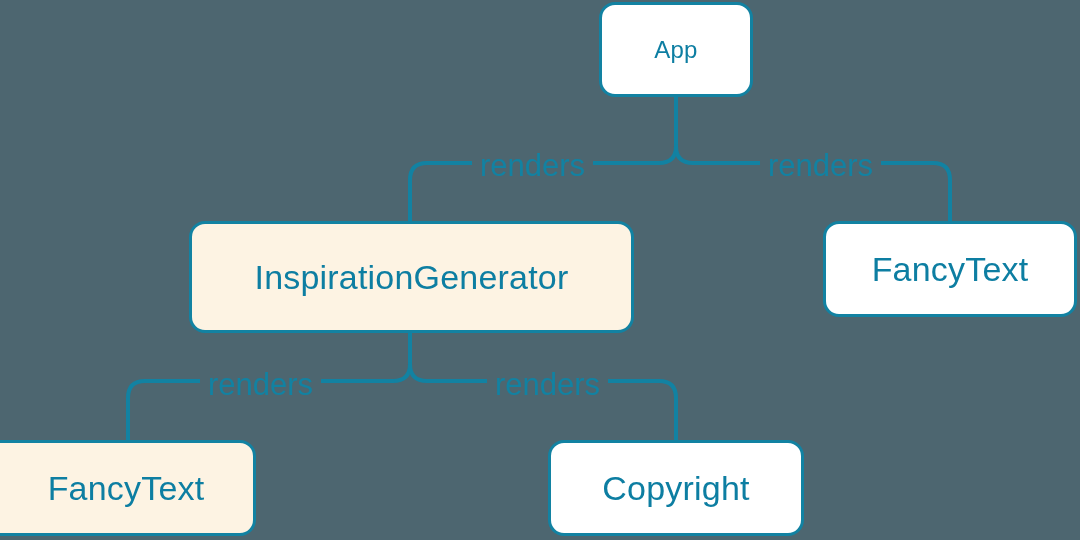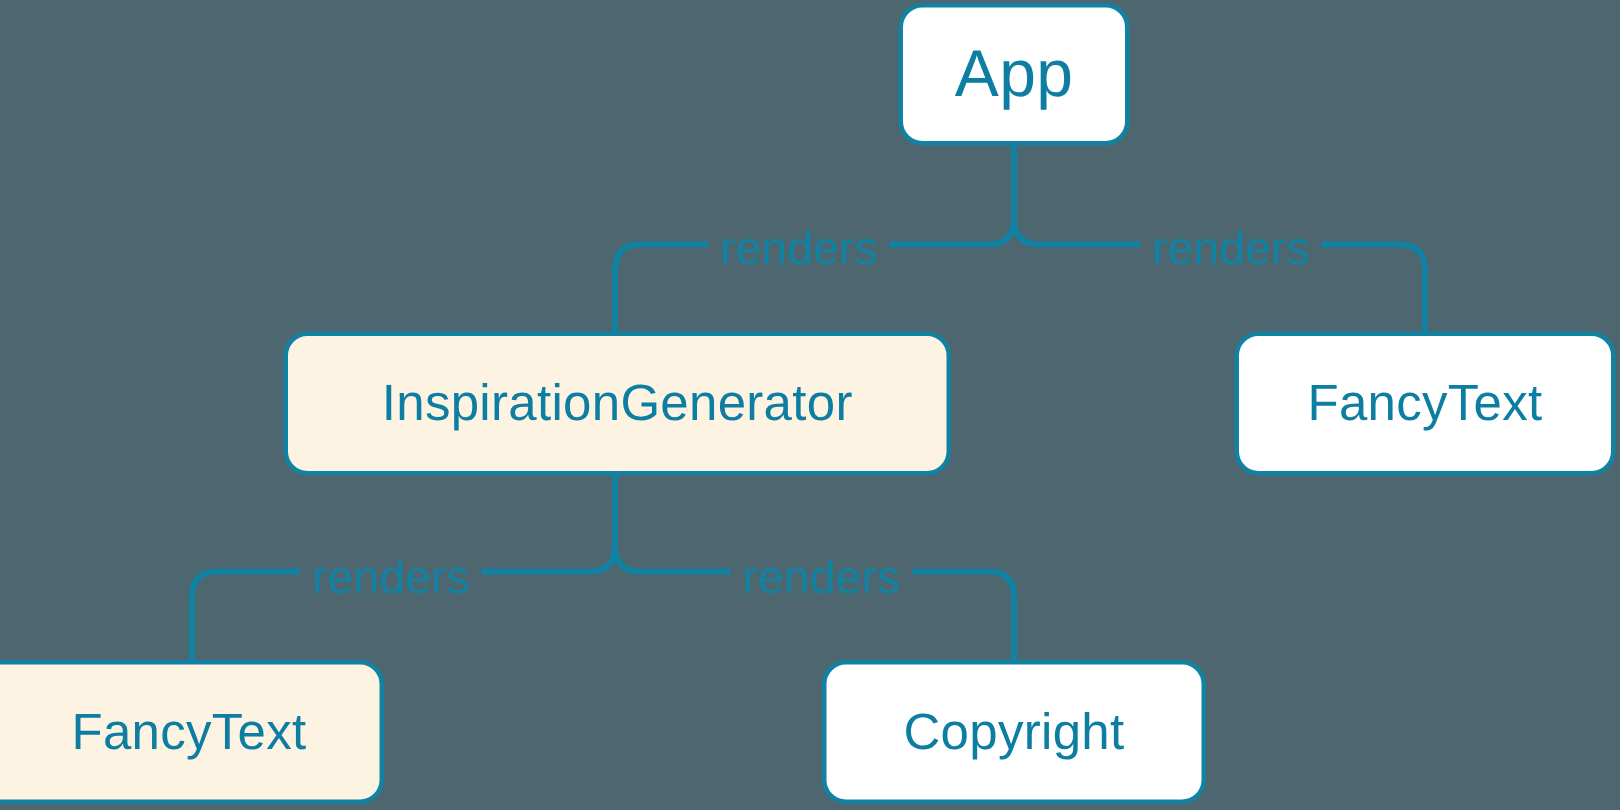--- a/index.html
+++ b/index.html
@@ -44,24 +44,24 @@
   .node-label {
     display: block;
     line-height: 1;
   }
 
   
   #node-app {
     left: 599px; top: 2px; width: 154px; height: 95px;
     border-radius: 16px;
   }
-  #node-app .node-label { font-size: 44px; }
+  #node-app .node-label { font-size: 24px; }
 
   #node-inspiration {
-    left: 189px; top: 221px; width: 445px; height: 96px;
+    left: 189px; top: 221px; width: 445px; height: 112px;
     border-radius: 16px;
     text-align: center;
   }
   #node-inspiration .node-label { font-size: 34px; }
 
   #node-fancytext-right {
     left: 823px; top: 221px; width: 254px; height: 96px;
     border-radius: 16px;
   }
   #node-fancytext-right .node-label { font-size: 34px; }

